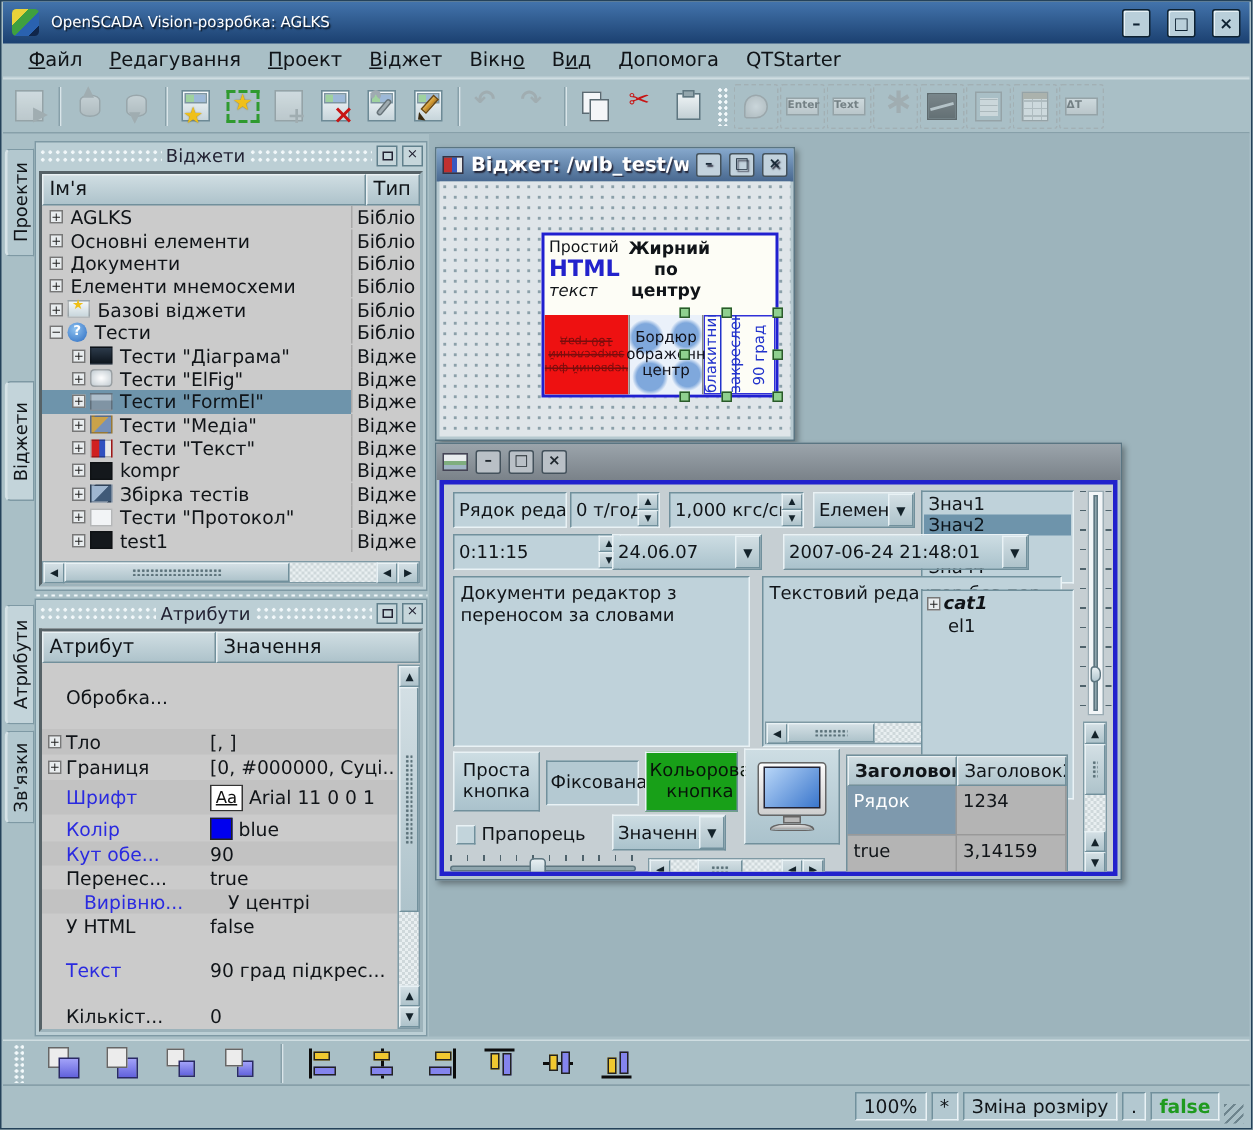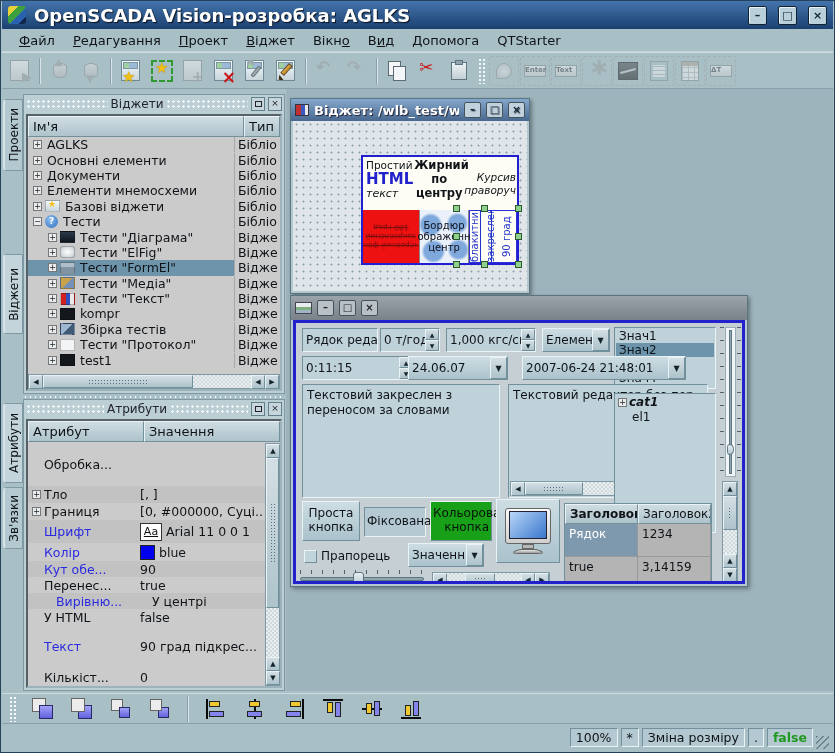--- a/index.html
+++ b/index.html
@@ -5,21 +5,21 @@
   *{margin:0;padding:0;box-sizing:border-box}
   html,body{background:#70848f}
   .app{position:relative;width:835px;height:753px;background:#a9bfc6;border:1px solid #24425a;
        font-family:"DejaVu Sans","Liberation Sans",sans-serif;color:#101418;overflow:hidden;font-size:13px}
 
   
   .titlebar{position:absolute;left:1px;right:1px;top:0;height:28px;display:flex;align-items:center;gap:8px;
             padding:0 6px;background:linear-gradient(#4374ac,#1b4070)}
   .app-icon{width:18px;height:18px;position:relative;border-radius:3px;overflow:hidden;flex:0 0 auto;
             background:linear-gradient(135deg,#e8d23a 0 30%,#3fa03f 30% 55%,#2a62b0 55% 80%,#10264a 80%)}
-  .title-text{flex:1;color:#fff;font-weight:bold;font-size:18px;text-shadow:1px 1px 1px rgba(0,0,0,.8);
+  .title-text{flex:1;color:#fff;font-weight:normal;font-size:10px;text-shadow:1px 1px 1px rgba(0,0,0,.8);
               white-space:nowrap;overflow:hidden}
   .wbtn{width:19px;height:19px;margin-left:3px;display:grid;place-items:center;background:#b9cfda;
         border:1px solid #0e2232;border-radius:2px;box-shadow:inset 1px 1px 0 #e9f3f7;
         color:#0e2232;font-size:11px;font-weight:bold;line-height:1}
 
   
   .menubar{position:absolute;left:1px;right:1px;top:28px;height:23px;display:flex;align-items:center;
            padding-left:8px;border-bottom:1px solid #c3d4d9}
   .menu-item{padding:2px 9px;white-space:nowrap}
 
@@ -713,21 +713,20 @@
       </div>
       <div class="w1content">
         <div class="testwidget">
           <div class="twrow">
             <div class="cell-plain">
               <div class="l1">Простий</div>
               <div class="l2">HTML</div>
               <div class="l3">текст</div>
             </div>
             <div class="cell-bold">Жирний по центру</div>
-            <div class="cell-italic">Курсив праворуч</div>
           </div>
           <div class="twrow">
             <div class="cell-red">
               <div class="rot" id="redLines">
                   <div>червоний фон</div>
                   <div>закреслений</div>
                   <div>180 град</div>
                 </div>
             </div>
             <div class="cell-img" id="centerCell">
@@ -802,21 +801,21 @@
         <div class="fld face" style="left:112px;top:33px;width:100px;height:24px">
           <span class="txt">24.06.07</span>
           <span class="droparrow">▼</span>
         </div>
         <div class="fld face" style="left:226px;top:33px;width:164px;height:24px">
           <span class="txt">2007-06-24 21:48:01</span>
           <span class="droparrow">▼</span>
         </div>
 
         <div class="tarea sunken" style="left:6px;top:61px;width:198px;height:114px">
-          <span>Текстовий закреслен з переносом за словами</span>
+          <span>Документи редактор з переносом за словами</span>
         </div>
         <div class="sunken" style="position:absolute;left:212px;top:61px;width:200px;height:114px">
           <div class="tarea" style="left:0;top:0;right:0;height:96px">Текстовий редактор без пер</div>
           <div class="sbar hscrollbar" style="position:absolute;left:1px;right:1px;bottom:1px">
             <span class="sbtn">◀</span>
             <span class="sthumb" style="width:58px"></span>
             <span class="strack"></span>
             <span class="sbtn">◀</span>
             <span class="sbtn">▶</span>
           </div>

